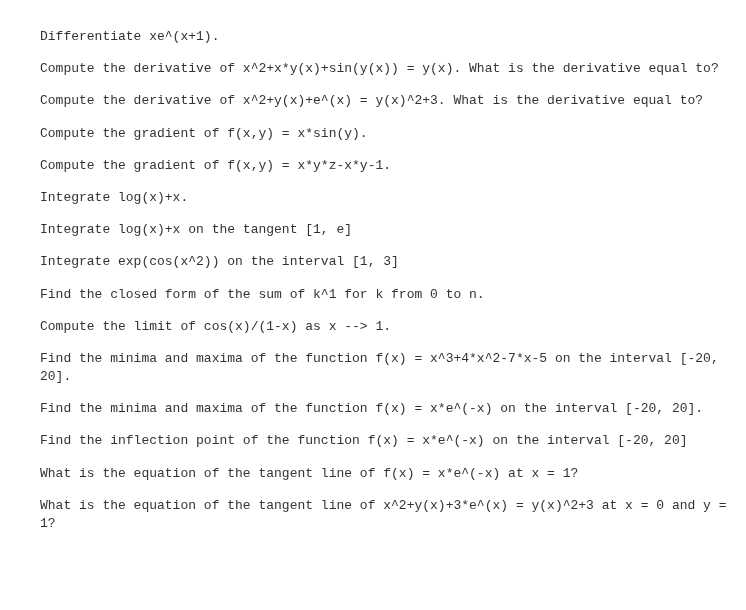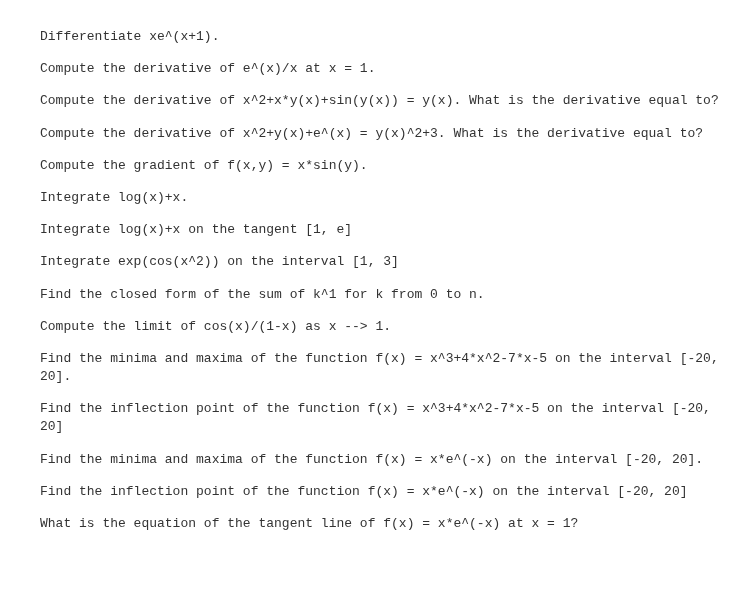--- a/index.html
+++ b/index.html
@@ -22,28 +22,28 @@
     }
     .line:first-child {
       margin-top: -2px;
     }
   </style>
 </head>
 <body>
 
 <div>
   <div class="line">Differentiate xe^(x+1).</div>
-  <div class="line">Compute the derivative of e^(x)/x at x = 1.</div>
   <div class="line">Compute the derivative of x^2+x*y(x)+sin(y(x)) = y(x). What is the derivative equal to?</div>
   <div class="line">Compute the derivative of x^2+y(x)+e^(x) = y(x)^2+3. What is the derivative equal to?</div>
   <div class="line">Compute the gradient of f(x,y) = x*sin(y).</div>
+  <div class="line">Compute the gradient of f(x,y) = x*y*z-x*y-1.</div>
   <div class="line">Integrate log(x)+x.</div>
   <div class="line">Integrate log(x)+x on the tangent [1, e]</div>
   <div class="line">Integrate exp(cos(x^2)) on the interval [1, 3]</div>
   <div class="line">Find the closed form of the sum of k^1 for k from 0 to n.</div>
   <div class="line">Compute the limit of cos(x)/(1-x) as x --&gt; 1.</div>
   <div class="line">Find the minima and maxima of the function f(x) = x^3+4*x^2-7*x-5 on the interval [-20, 20].</div>
-  <div class="line">Find the inflection point of the function f(x) = x^3+4*x^2-7*x-5 on the interval [-20, 20]</div>
   <div class="line">Find the minima and maxima of the function f(x) = x*e^(-x) on the interval [-20, 20].</div>
   <div class="line">Find the inflection point of the function f(x) = x*e^(-x) on the interval [-20, 20]</div>
   <div class="line">What is the equation of the tangent line of f(x) = x*e^(-x) at x = 1?</div>
+  <div class="line">What is the equation of the tangent line of x^2+y(x)+3*e^(x) = y(x)^2+3 at x = 0 and y = 1?</div>
 
 </div>
 
 </body></html>

